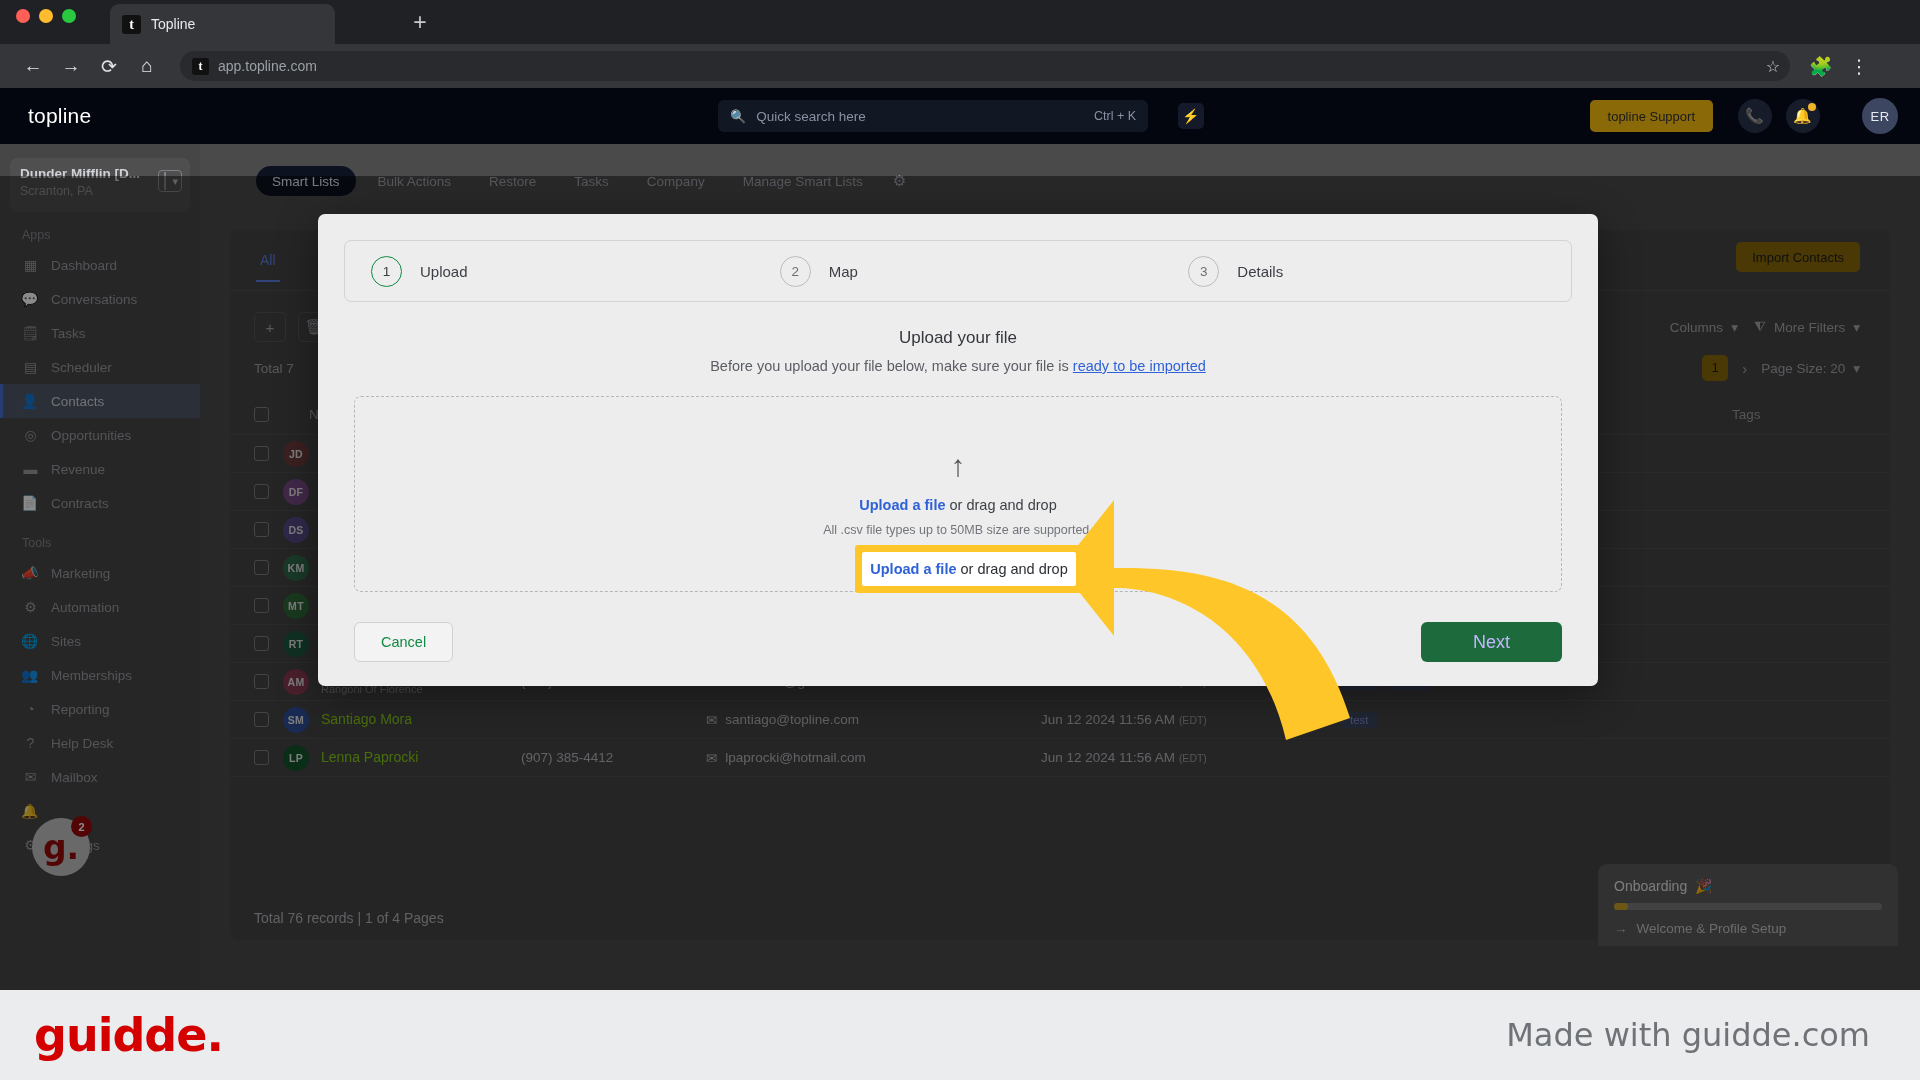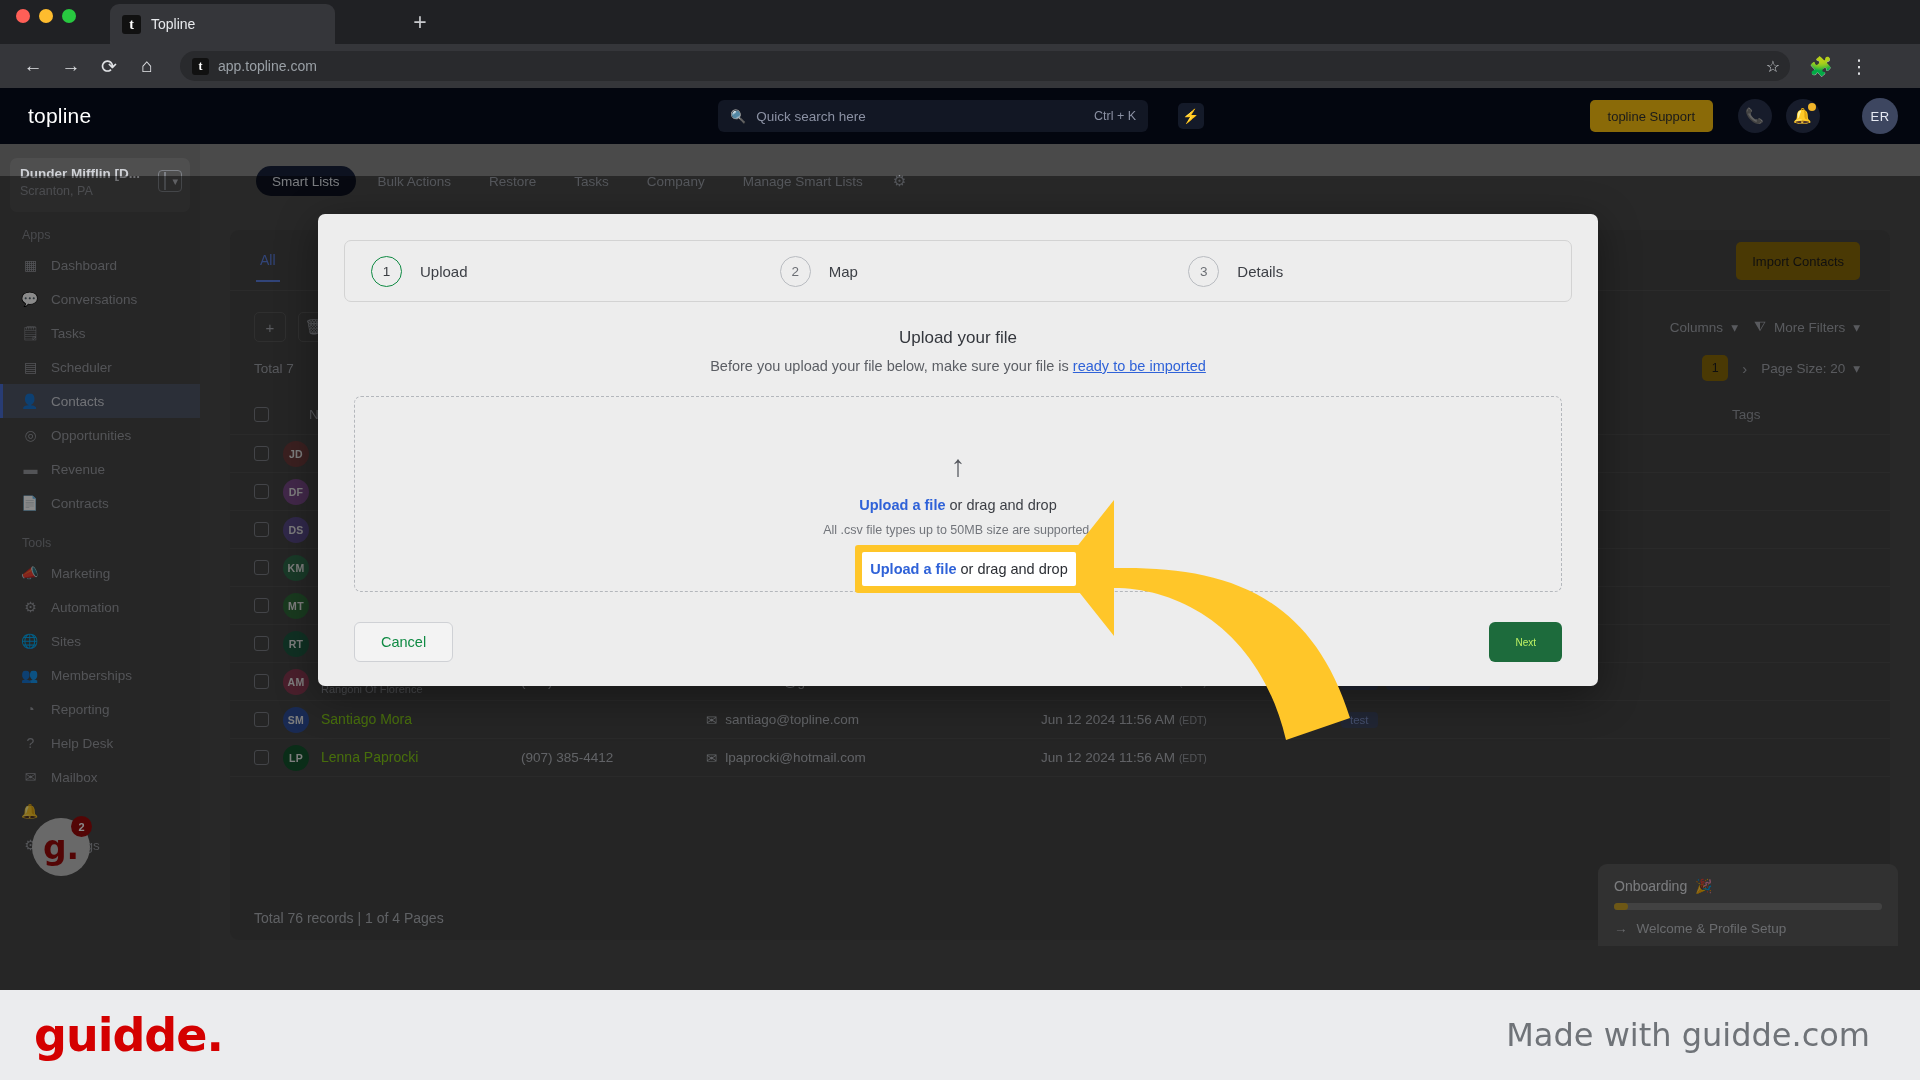--- a/index.html
+++ b/index.html
@@ -186,21 +186,21 @@
     display: flex; align-items: center; gap: 42px;
     padding: 22px 0 0 30px; position: relative;
   }
   .ftab { color: #8d9099; font-size: 14px; position: relative; padding-bottom: 8px; }
   .ftab.active { color: #5b7fe0; }
   .ftab.active::after {
     content:''; position:absolute; left:-4px; right:-4px; bottom:-6px; height:2.5px;
     background:#5b7fe0;
   }
   .import-btn {
-    position: absolute; right: 30px; top: 12px; height: 38px; padding: 0 16px;
+    position: absolute; right: 30px; top: 12px; height: 30px; padding: 0 16px;
     background: #8a6a08; border-radius: 5px; color: #1d1d1d; font-size: 13px;
     display:flex; align-items:center;
   }
   .divider { height:1px; background:#505050; margin: 14px 0 0 0; }
 
   .toolbar2 { display:flex; align-items:center; gap: 12px; padding: 16px 0 0 24px; position: relative; height: 56px;}
   .sq-btn {
     width: 32px; height: 30px; border:1px solid #585858; border-radius:5px;
     display:flex; align-items:center; justify-content:center;
     color:#a4a7ae; font-size:15px;
@@ -305,22 +305,22 @@
   .modal-footer {
     position:absolute; bottom: 24px; left: 36px; right: 36px;
     display:flex; justify-content: space-between; align-items:center;
   }
   .btn-cancel {
     height: 40px; padding: 0 26px; border: 1px solid #cfd1d5;
     border-radius: 6px; background: #f3f3f3; color:#0f8a43; font-size:14.5px;
     display:flex;align-items:center;
   }
   .btn-next {
-    height: 40px; padding: 0 26px; border-radius: 6px;
-    background: #1d6b3c; color:#bef264; font-size:10px;
+    height: 40px; padding: 0 52px; border-radius: 6px;
+    background: #1d6b3c; color:#c4b5fd; font-size:18px;
     display:flex;align-items:center;
   }
 
   
   .hl-box {
     position:absolute; left: 855px; top: 545px; width: 228px; height: 48px;
     background: #ffc629; border-radius: 3px; z-index: 80;
     display:flex; align-items:center; justify-content:center;
   }
   .hl-inner {

